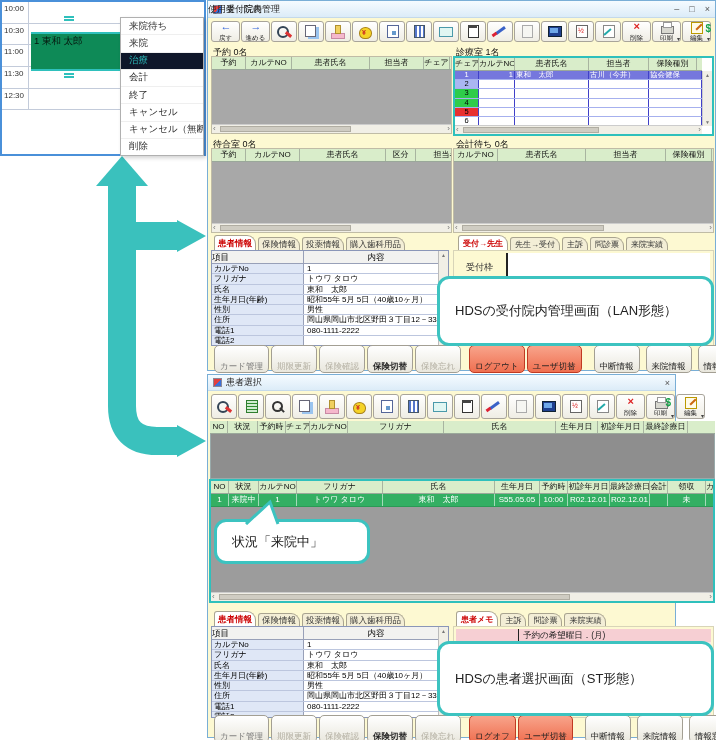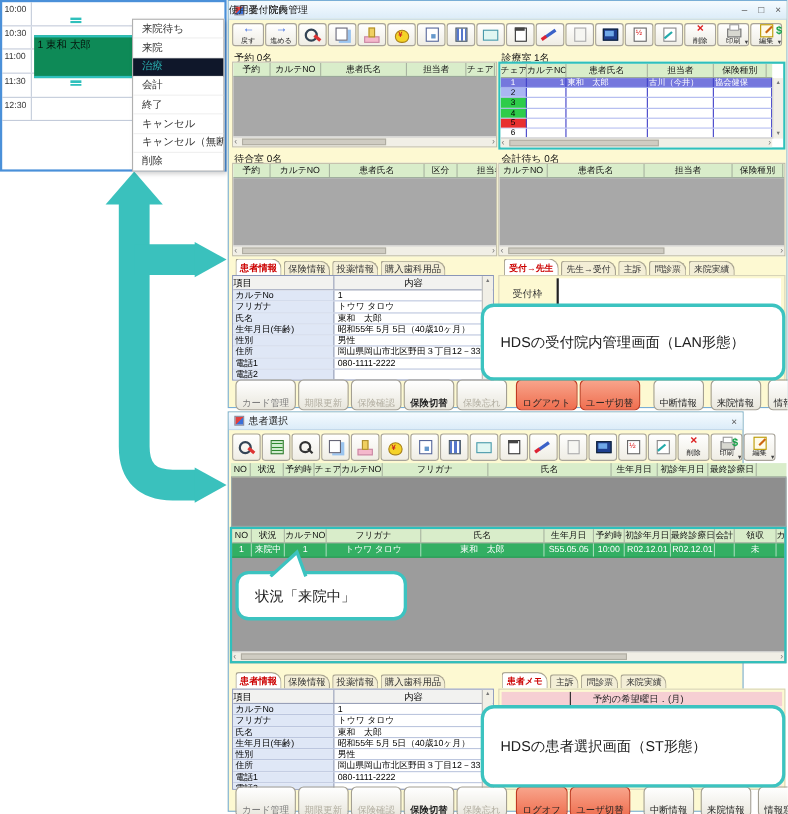--- a/index.html
+++ b/index.html
@@ -126,21 +126,21 @@
 .ilab{width:92px;background:#dfe7f6;border-right:1px solid #98a0b8;padding-left:2px;overflow:hidden;white-space:nowrap}
 .ival{flex:1;padding-left:3px;overflow:hidden;white-space:nowrap}
 .iscroll{position:absolute;right:0;top:0;width:10px;bottom:0;background:#f1efe6;border-left:1px solid #bbb}
 .iscroll::before{content:"▲";position:absolute;top:1px;left:2px;font-size:5px;color:#777}
 
 
 .memo-panel{position:absolute;background:#fdf9d2;border:1px solid #d8d4b8}
 #rec-memo .field{position:absolute;left:52px;top:2px;right:3px;height:70px;background:#fff;border-left:2px solid #222}
 #rec-memo .mlabel{position:absolute;left:12px;top:10px;font-size:9px;color:#333}
 #pat-memo .pinkrow{position:absolute;left:2px;top:2px;right:2px;height:13px;background:#f6cfd3;font-size:8.5px;line-height:12px;color:#222}
-#pat-memo .pinkrow .txt{position:absolute;left:62px;border-left:1px solid #222;padding-left:20px;height:100%}
+#pat-memo .pinkrow .txt{position:absolute;left:62px;border-left:1px solid #222;padding-left:4px;height:100%}
 #pat-memo .pinkarea{position:absolute;left:2px;top:15px;right:2px;bottom:2px;background:#fbe9ea}
 
 
 .footer{position:absolute;left:0;right:0;display:flex;align-items:center;padding:0 4px;font-size:8.5px}
 #recwin .footer{top:347px;height:22px}
 #patwin .footer{top:344px;height:19px}
 .fbtn{height:16px;line-height:14px;padding:13px 5px;background:linear-gradient(#fff,#e9e7dd);border:1px solid #a39f93;border-radius:5px;margin-left:2px;white-space:nowrap;color:#222;flex:none}
 .fbtn.card{color:#777;margin-right:auto}
 .fbtn.dis{color:#b3afa2}
 .fbtn.bold{font-weight:bold}

